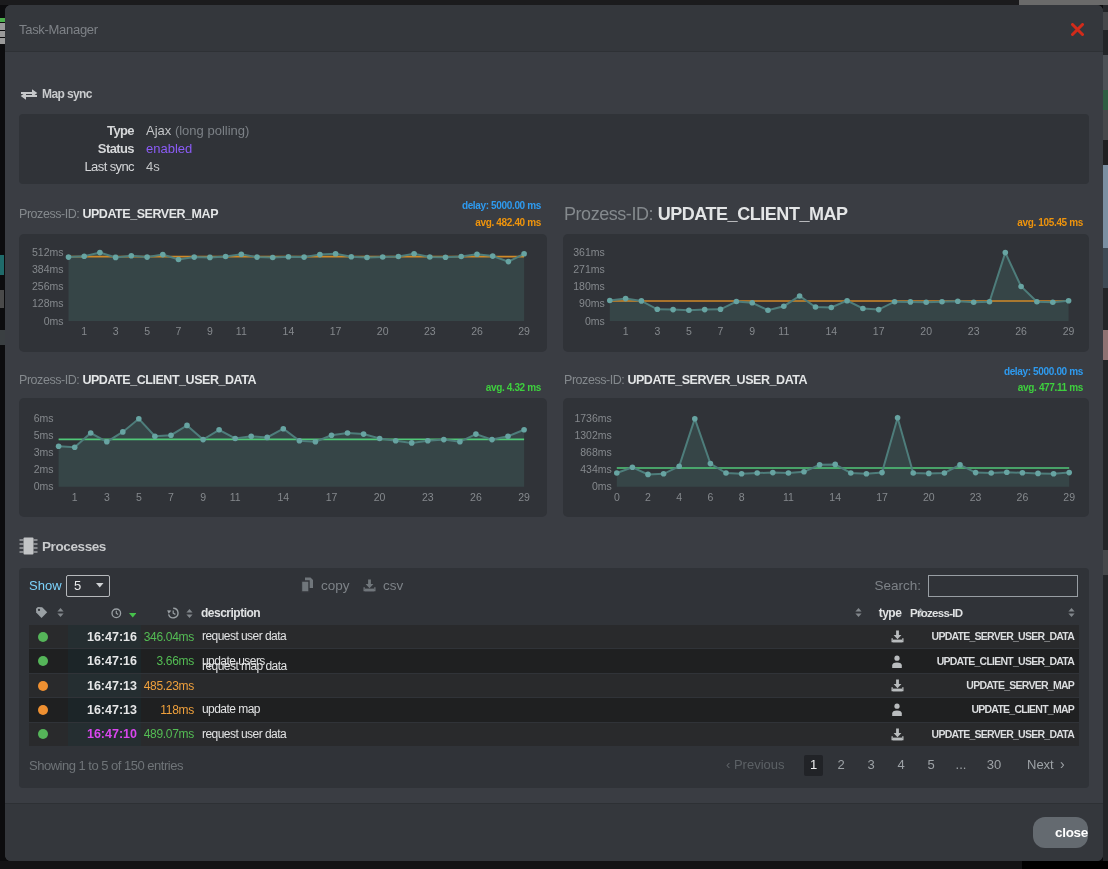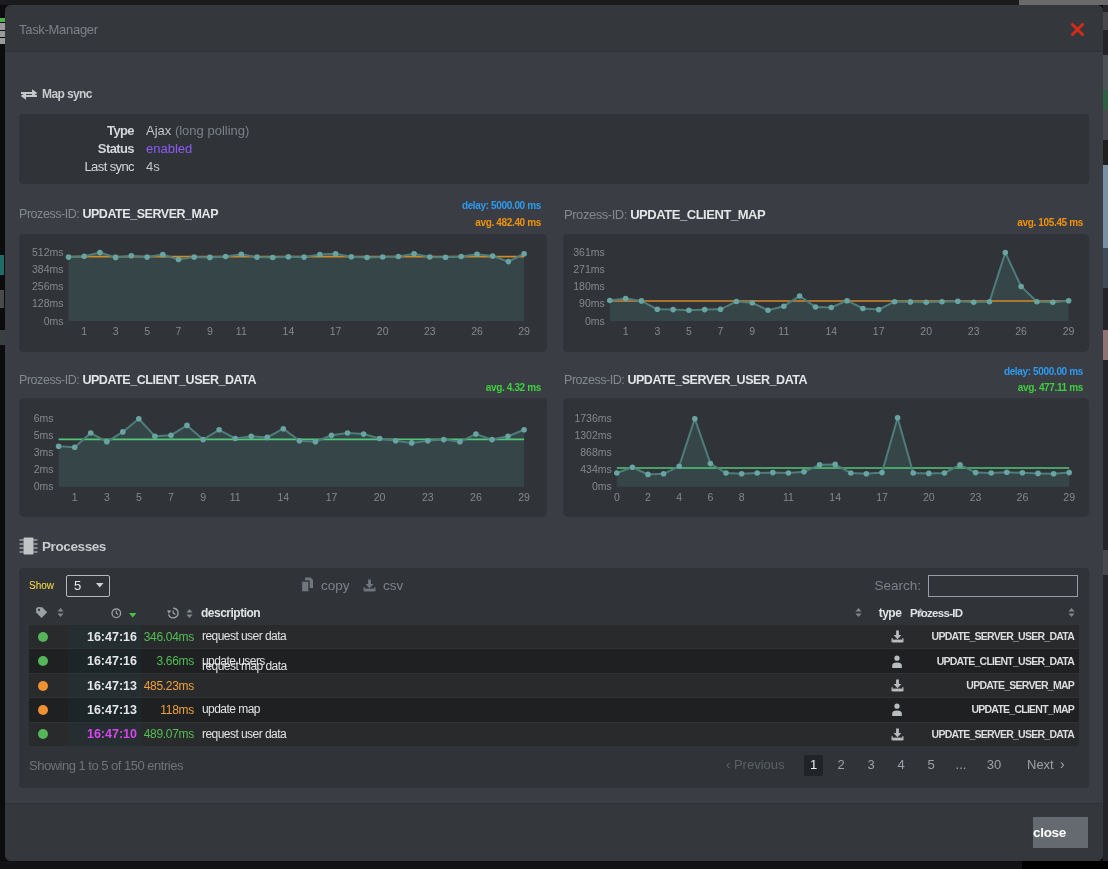--- a/index.html
+++ b/index.html
@@ -31,39 +31,39 @@
 <div style="position:absolute;left:1022px;top:861px;width:86px;height:8px;background:#000000;"></div>
 
 <div style="position:absolute;left:5px;top:5px;width:1098px;height:856px;background:#3a3d43;border-radius:6px"></div>
 <div style="position:absolute;left:5px;top:5px;width:1098px;height:47px;background:#34373c;border-radius:6px 6px 0 0;border-bottom:1px solid #2e3135"></div>
 <div class="cell" style="left:19px;top:22px;color:#7e8287;font-size:13px;letter-spacing:-0.3px;line-height:16px">Task-Manager</div>
 <svg style="position:absolute;left:1071px;top:23px" width="13" height="13" viewBox="0 0 13 13">
 <path d="M1.5 1.5 L11.5 11.5 M11.5 1.5 L1.5 11.5" stroke="#d22b1a" stroke-width="3" stroke-linecap="round"></path>
   </svg>
 
 <div style="position:absolute;left:5px;top:803px;width:1098px;height:58px;background:#34373c;border-top:1px solid #2d3034;border-radius:0 0 6px 6px"></div>
-<div style="position:absolute;left:1033px;top:817px;width:55px;height:31px;background:#646a70;border-radius:0;text-align:left;color:#ffffff;font-weight:bold;font-size:13.5px;letter-spacing:-0.3px;line-height:31px">close</div>
+<div style="position:absolute;left:1033px;top:817px;width:55px;height:31px;background:#646a70;border-radius:12px;text-align:right;color:#ffffff;font-weight:bold;font-size:13.5px;letter-spacing:-0.3px;line-height:31px">close</div>
 
 <svg style="position:absolute;left:20px;top:87.5px" width="18" height="13" viewBox="0 0 18 13">
 <path d="M1 3.9 L12 3.9 L12 1.3 L17.3 5.0 L12 8.7 L12 6.1 L1 6.1 Z" fill="#c6c8ca"></path>
 <path d="M17 9.1 L6 9.1 L6 11.7 L0.7 8.0 L6 4.3 L6 6.9 L17 6.9 Z" fill="#c6c8ca"></path>
 </svg>
 <div class="cell" style="left:42px;top:87px;color:#c9cbcd;font-weight:bold;font-size:12px;letter-spacing:-0.6px;line-height:15px">Map sync</div>
 <div class="panel" style="left:19px;top:114px;width:1070px;height:70px"></div>
 <div class="cell" style="left:34px;top:124px;width:100px;text-align:right;color:#d5d7d9;font-weight:bold;font-size:13px;letter-spacing:-0.6px;line-height:14px">Type</div>
 <div class="cell" style="left:34px;top:142px;width:100px;text-align:right;color:#d5d7d9;font-weight:bold;font-size:13px;letter-spacing:-0.6px;line-height:14px">Status</div>
 <div class="cell" style="left:34px;top:160px;width:100px;text-align:right;color:#d5d7d9;font-weight:normal;font-size:13px;letter-spacing:-0.6px;line-height:14px">Last sync</div>
 <div class="cell" style="left:146px;top:124px;color:#c3c5c7;font-size:13px;line-height:14px">Ajax <span style="color:#7c8186">(long polling)</span></div>
 <div class="cell" style="left:146px;top:142px;color:#8b5cf6;font-size:13px;line-height:14px">enabled</div>
 <div class="cell" style="left:146px;top:160px;color:#c3c5c7;font-size:13px;line-height:14px">4s</div>
 
 <div class="cell" style="left:19px;top:207px;color:#84898d;font-size:12.5px;letter-spacing:-0.45px;line-height:15px">Prozess-ID: <span style="color:#e3e5e6;font-weight:bold">UPDATE_SERVER_MAP</span></div>
 <div class="cell" style="left:341px;top:200px;width:200px;text-align:right;color:#2e9bf0;font-weight:bold;font-size:10px;letter-spacing:-0.35px;line-height:12px">delay: 5000.00 ms</div>
 <div class="cell" style="left:341px;top:216.5px;width:200px;text-align:right;color:#ef940c;font-weight:bold;font-size:10px;letter-spacing:-0.35px;line-height:12px">avg. 482.40 ms</div>
-<div class="cell" style="left:564px;top:207px;color:#84898d;font-size:13px;letter-spacing:-0.45px;line-height:15px">Prozess-ID: <span style="color:#e3e5e6;font-weight:bold">UPDATE_CLIENT_MAP</span></div>
+<div class="cell" style="left:564px;top:207px;color:#84898d;font-size:18px;letter-spacing:-0.45px;line-height:15px">Prozess-ID: <span style="color:#e3e5e6;font-weight:bold">UPDATE_CLIENT_MAP</span></div>
 <div class="cell" style="left:883px;top:216.5px;width:200px;text-align:right;color:#ef940c;font-weight:bold;font-size:10px;letter-spacing:-0.35px;line-height:12px">avg. 105.45 ms</div>
 
 <div class="cell" style="left:19px;top:373px;color:#84898d;font-size:12.5px;letter-spacing:-0.45px;line-height:15px">Prozess-ID: <span style="color:#e3e5e6;font-weight:bold">UPDATE_CLIENT_USER_DATA</span></div>
 <div class="cell" style="left:341px;top:382px;width:200px;text-align:right;color:#3ecf3e;font-weight:bold;font-size:10px;letter-spacing:-0.35px;line-height:12px">avg. 4.32 ms</div>
 <div class="cell" style="left:564px;top:373px;color:#84898d;font-size:12.5px;letter-spacing:-0.45px;line-height:15px">Prozess-ID: <span style="color:#e3e5e6;font-weight:bold">UPDATE_SERVER_USER_DATA</span></div>
 <div class="cell" style="left:883px;top:365.5px;width:200px;text-align:right;color:#2e9bf0;font-weight:bold;font-size:10px;letter-spacing:-0.35px;line-height:12px">delay: 5000.00 ms</div>
 <div class="cell" style="left:883px;top:382px;width:200px;text-align:right;color:#3ecf3e;font-weight:bold;font-size:10px;letter-spacing:-0.35px;line-height:12px">avg. 477.11 ms</div>
 
 <div class="panel" style="left:19px;top:234px;width:528px;height:118px;border-radius:5px"></div>
 <div class="panel" style="left:563px;top:234px;width:526px;height:118px;border-radius:5px"></div>
@@ -287,21 +287,21 @@
       <line x1="0.5" y1="16" x2="4.5" y2="16"></line>
 <line x1="14.5" y1="4" x2="18.5" y2="4"></line>
       <line x1="14.5" y1="8" x2="18.5" y2="8"></line>
       <line x1="14.5" y1="12" x2="18.5" y2="12"></line>
       <line x1="14.5" y1="16" x2="18.5" y2="16"></line>
 </g>
   </svg>
 <div class="cell" style="left:42px;top:539px;color:#c9cbcd;font-weight:bold;font-size:13.5px;letter-spacing:-0.4px;line-height:15px">Processes</div>
 <div class="panel" style="left:19px;top:568px;width:1070px;height:220px"></div>
 
-<div class="cell" style="left:29px;top:578px;color:#fde047;font-size:10px;line-height:15px">Show</div>
+<div class="cell" style="left:29px;top:578px;color:#7dd3fc;font-size:13px;line-height:15px">Show</div>
 <div style="position:absolute;left:66px;top:574.5px;width:44px;height:22px;border:1px solid #b6b9bc;border-radius:2px"></div>
 <div class="cell" style="left:74px;top:578px;color:#e8e9ea;font-size:13px;line-height:15px">5</div>
 <svg style="position:absolute;left:96.25px;top:583.25px" width="7.5" height="4.5" viewBox="0 0 7.5 4.5">
 <path d="M0 0 L7.5 0 L3.75 4.5 Z" fill="#cfd2d4"></path>
   </svg>
 <svg style="position:absolute;left:300px;top:577px" width="15" height="16" viewBox="0 0 15 16">
 <path d="M5 0.5 L10.5 0.5 L13 3 L13 11 L5 11 Z" fill="#70767b"></path>
 <path d="M1.5 4 L9 4 L9 15 L1.5 15 Z" fill="#70767b" stroke="#34373c" stroke-width="1.4"></path>
 </svg>
 <div class="cell" style="left:321px;top:578px;color:#7d8287;font-size:13.5px;line-height:15px">copy</div>

